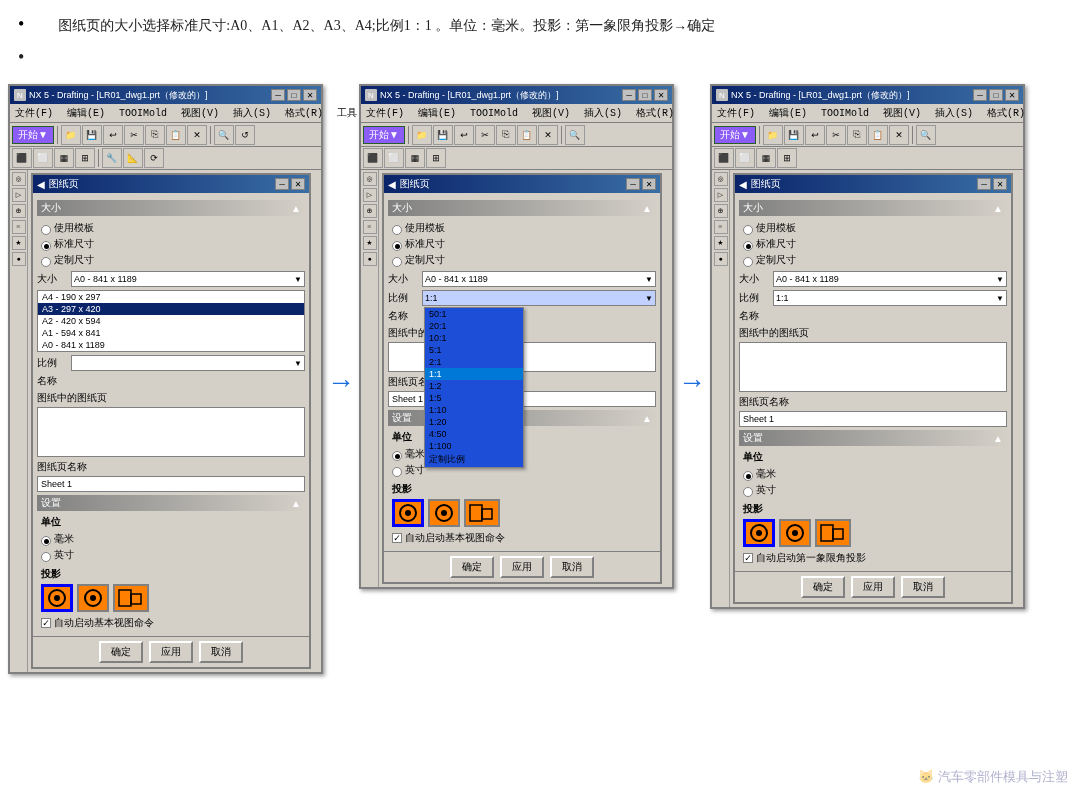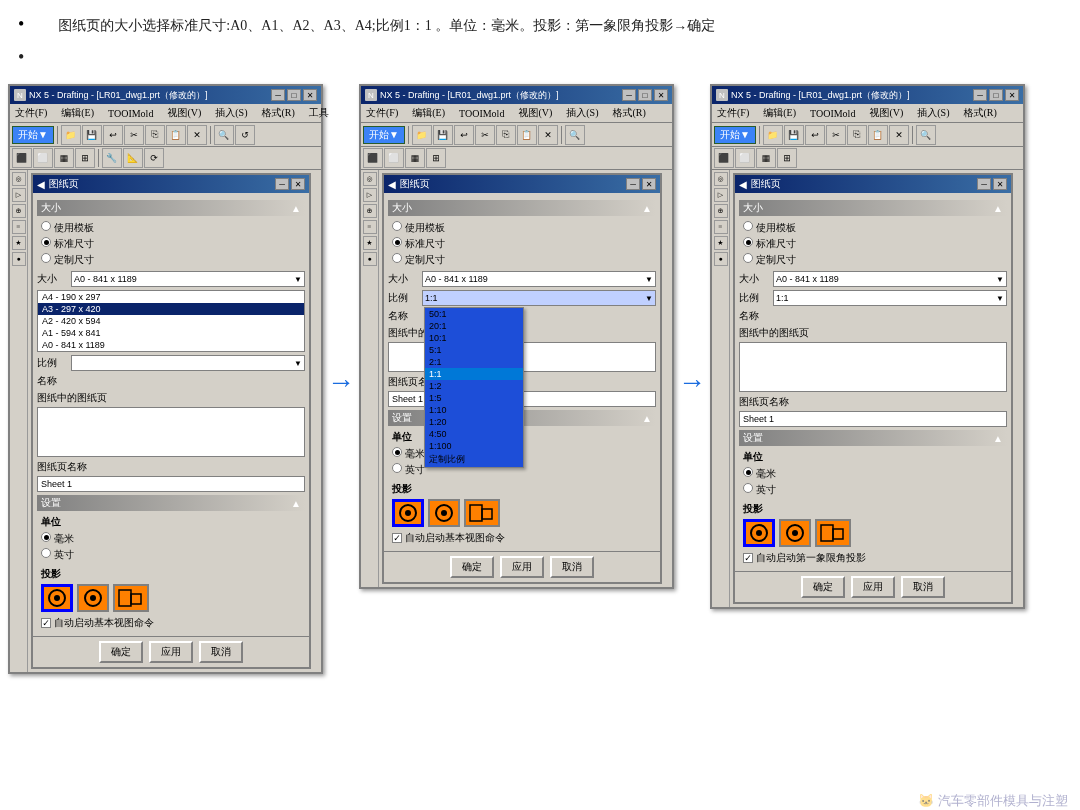--- a/index.html
+++ b/index.html
@@ -120,21 +120,21 @@
       color: #000;
     }
 
     
     .menu-bar {
       background: #d4d0c8;
       display: flex;
       align-items: center;
       padding: 1px 2px;
       font-size: 10px;
-      font-family: Liberation Serif, serif;
+      font-family: Liberation Mono, monospace;
       gap: 8px;
       border-bottom: 1px solid #808080;
     }
     .menu-item {
       padding: 1px 3px;
       cursor: pointer;
       white-space: nowrap;
     }
 
     
@@ -160,21 +160,21 @@
       cursor: pointer;
       flex-shrink: 0;
     }
     .tb-sep {
       width: 1px;
       height: 18px;
       background: #808080;
       margin: 0 2px;
     }
     .tb-start {
-      background: #3b82f6;
+      background: #8b5cf6;
       color: white;
       padding: 1px 5px;
       font-size: 10px;
       border: 1px solid #2a5c2a;
       cursor: pointer;
       white-space: nowrap;
     }
 
     
     .dialog-panel {
@@ -230,21 +230,21 @@
       margin-bottom: 3px;
       margin-top: 3px;
     }
 
     
     .radio-group {
       padding: 2px 4px;
     }
     .radio-item {
       display: flex;
-      align-items: flex-start;
+      align-items: flex-end;
       gap: 3px;
       margin-bottom: 2px;
       font-size: 10px;
     }
     .radio-circle {
       width: 10px;
       height: 10px;
       border-radius: 50%;
       border: 1px solid #808080;
       background: white;
@@ -413,21 +413,21 @@
       content: '';
       width: 6px;
       height: 6px;
       border-radius: 50%;
       background: #000;
     }
 
     
     .bottom-branding {
       position: absolute;
-      bottom: 0;
+      bottom: 24px;
       right: 12px;
       font-size: 12px;
       color: rgba(80,80,120,0.6);
       font-family: 'Microsoft YaHei', sans-serif;
     }
     .nx-inner {
       display: flex;
     }
     .nx-left-strip {
       width: 18px;

